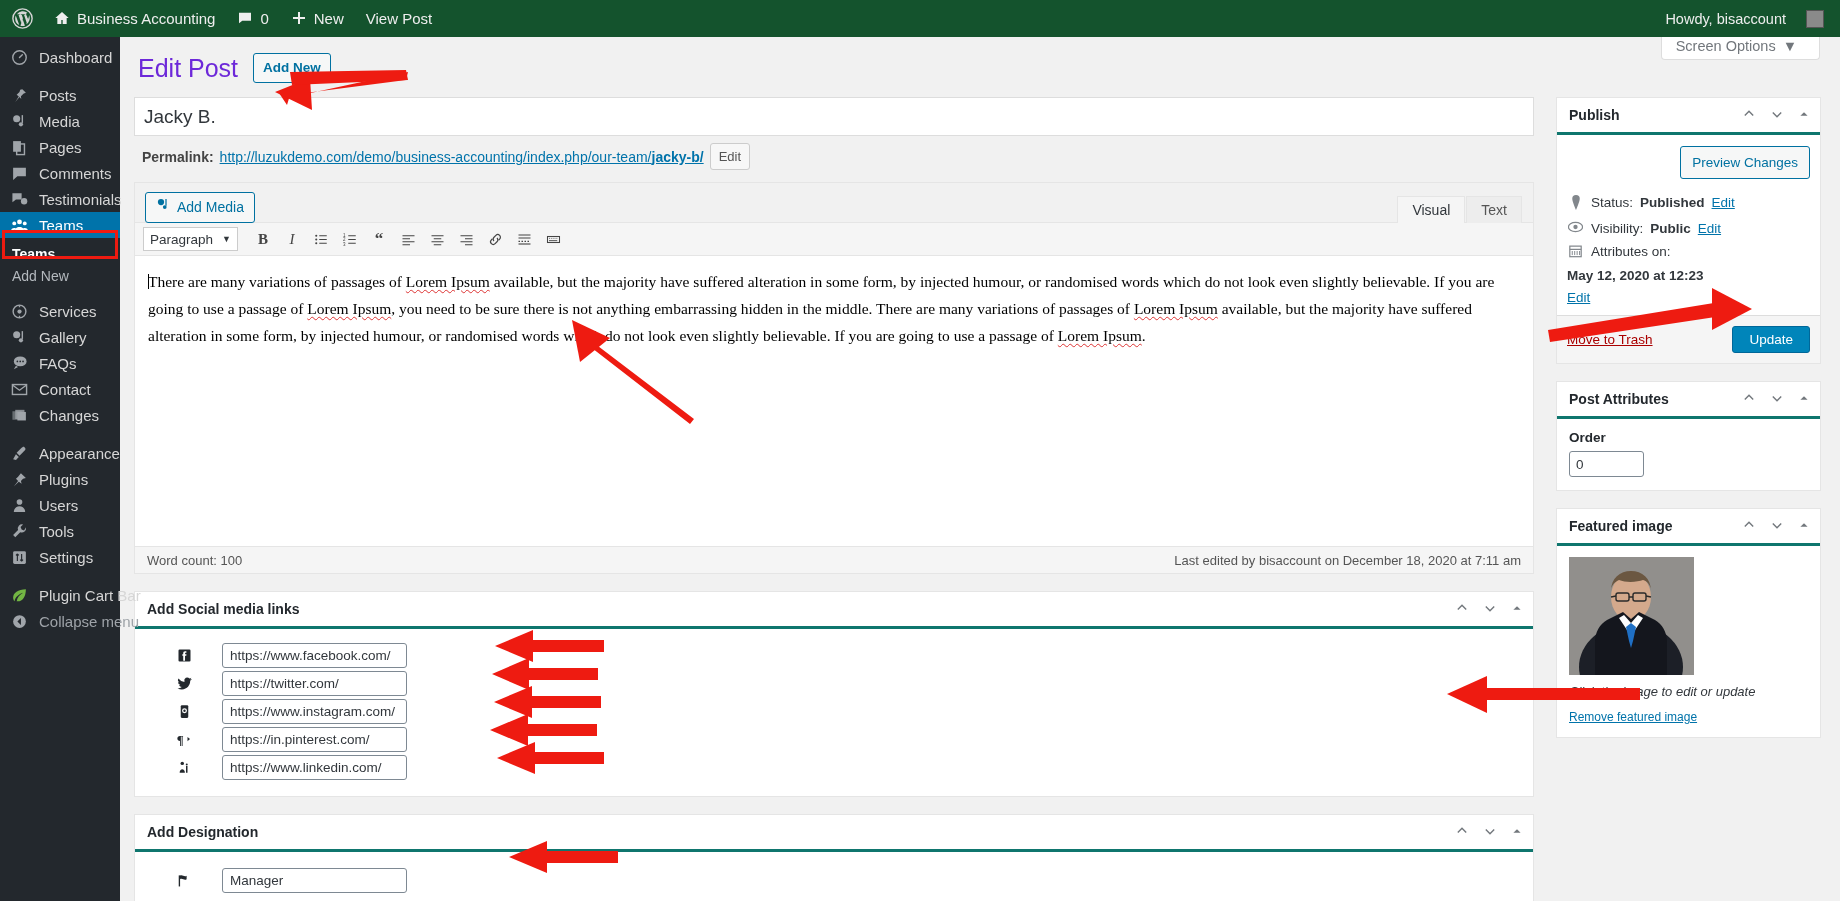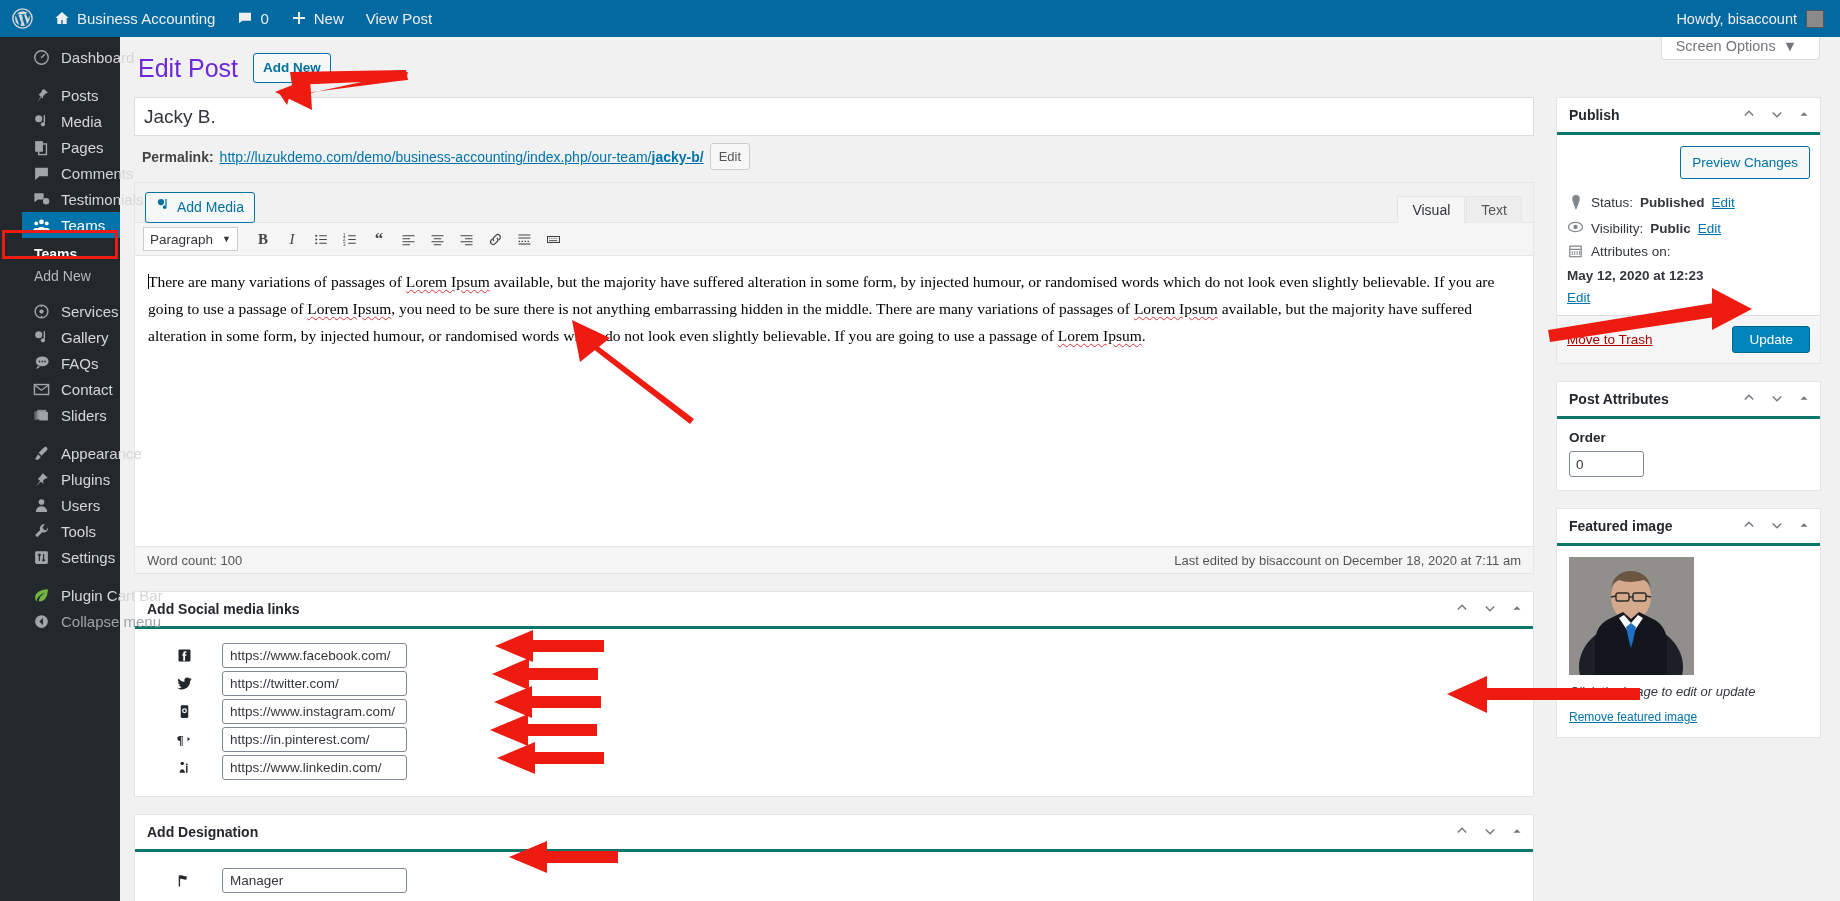--- a/index.html
+++ b/index.html
@@ -10,43 +10,42 @@
     font-family:"Liberation Sans", sans-serif;
     font-size:15px;
     color:#32373c;
     overflow:hidden;
     position:relative;
   }
 
   
   #adminbar {
     position:absolute; top:0; left:0; width:1840px; height:37px;
-    background:#0369a1; color:#eee;
+    background:#14532d; color:#eee;
     display:flex; align-items:center;
     font-size:15px;
     z-index:40;
   }
   .ab-item {
     display:flex; align-items:center; gap:7px;
     height:37px; padding:0 11px; color:#eee; white-space:nowrap;
   }
   .ab-item.logo { padding:0 10px 0 12px; }
   #adminbar .spacer { flex:1; }
-  .ab-right { display:flex; align-items:center; gap:9px; padding-right:16px; font-size:14.5px;}
+  .ab-right { display:flex; align-items:center; gap:20px; padding-right:16px; font-size:14.5px;}
   .avatar-box { width:18px; height:18px; background:#8a8a8a; border:1px solid #555; }
   .wp-logo { width:21px; height:21px; }
   .icn { display:inline-block; line-height:1; }
 
   
   #adminmenu {
     position:absolute; top:37px; left:0; width:120px; height:864px;
     background:#23282d;
     font-size:15px;
     z-index:30;
-    padding-left:22px;
   }
   .menu-item {
     display:flex; align-items:center; gap:10px;
     height:26px; padding:0 0 0 10px;
     color:#d6d6d6; white-space:nowrap; position:relative;
   }
   .menu-item .ic { width:19px; height:19px; display:flex; align-items:center; justify-content:center; color:#a0a5aa; flex-shrink:0;}
   .menu-item.current {
     background:#0073aa; color:#fff;
   }
@@ -410,21 +409,21 @@
     <span>Contact</span>
   </div>
   <div class="menu-item">
     <span class="ic">
       <svg width="17" height="17" viewBox="0 0 24 24">
           <rect x="2" y="6" width="13" height="12" fill="currentColor" opacity=".55"></rect>
           <rect x="6" y="4" width="13" height="13" fill="currentColor" opacity=".8"></rect>
           <rect x="9" y="7" width="12" height="12" fill="currentColor"></rect>
         </svg>
     </span>
-    <span>Sliders</span>
+    <span>Changes</span>
   </div>
 
   <div class="menu-gap"></div>
 
   <div class="menu-item">
     <span class="ic">
       <svg width="17" height="17" viewBox="0 0 24 24">
           <path d="M19 3c2 2 2 3 0 5l-7 7-4-4 7-7c2-2 3-2 4-1z" fill="currentColor"></path>
           <path d="M7 13l4 4-4 4-4-1z" fill="currentColor"></path>
         </svg>

